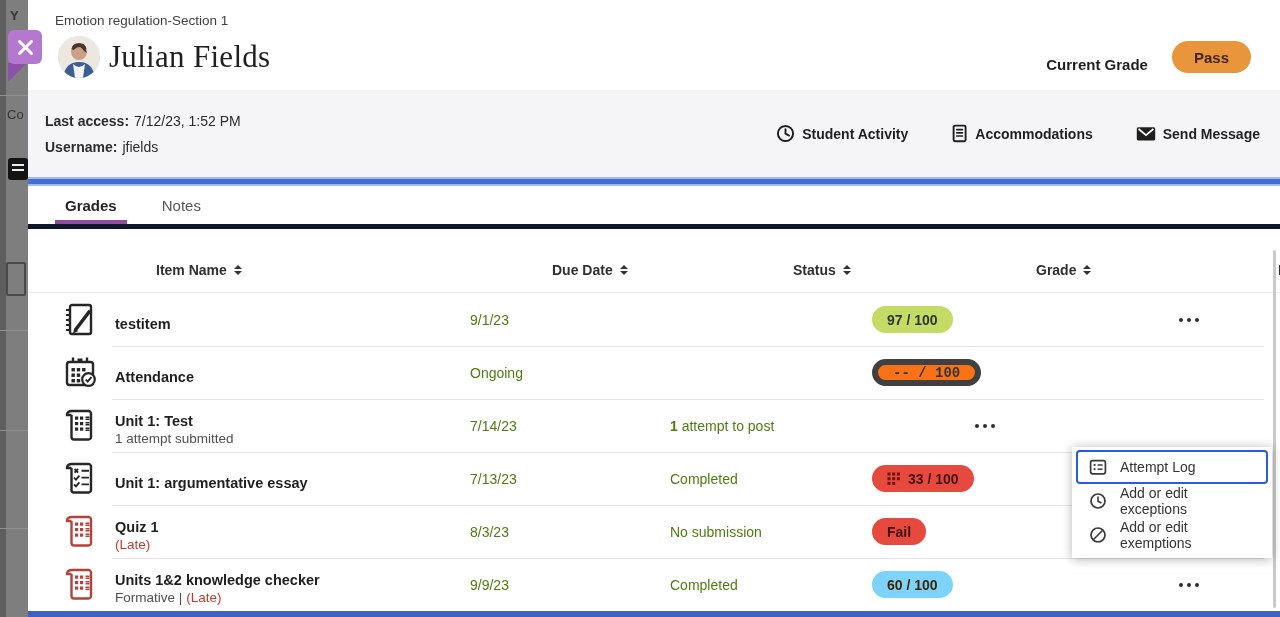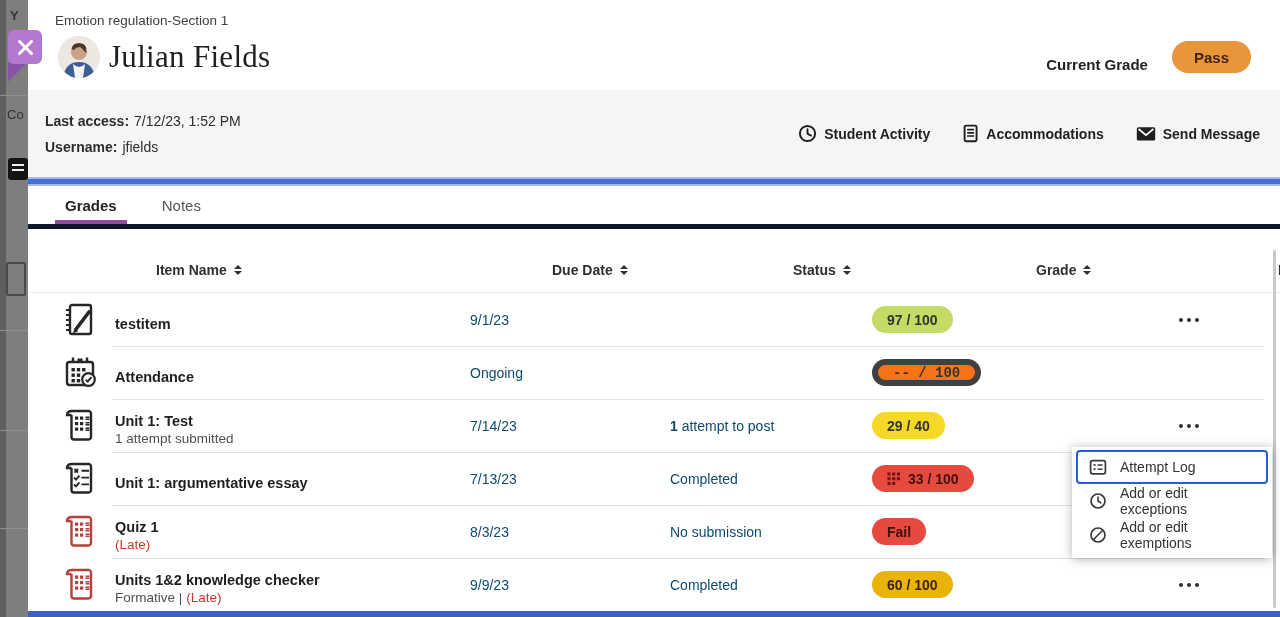--- a/index.html
+++ b/index.html
@@ -28,21 +28,21 @@
   .grade-right { position:absolute; right:29px; top:41px; display:flex; align-items:flex-end; gap:24px; }
   .cg-label { font-size:15px; font-weight:700; color:#1f1f1f; }
   .pass-pill { height:32px; border-radius:16px; background:#E8953C; color:#3E2708; font-size:15px;
     font-weight:700; display:flex; align-items:center; padding:0 22px; }
 
   
   .infobar { height:87px; background:#F5F5F7; display:flex; align-items:center; justify-content:space-between;
     padding:0 20px 0 17px; }
   .info-left { font-size:14px; color:#2c2c2c; line-height:26px; }
   .info-left b { font-weight:700; margin-right:5px; }
-  .info-links { display:flex; align-items:center; gap:32px; }
+  .info-links { display:flex; align-items:center; gap:43px; }
   .ilink { display:flex; align-items:center; gap:7px; font-size:14px; font-weight:600; color:#1f1f1f; cursor:pointer; }
   .ilink svg { display:block; }
 
   
   .blue-divider { height:9px; background:linear-gradient(180deg,#A5B9E8 0 2px,#4470D6 2px 7px,#A5B9E8 7px 9px); }
 
   
   .tabs { height:43px; border-bottom:5px solid #0f172a; display:flex; align-items:stretch; padding-left:27px; }
   .tab { position:relative; display:flex; align-items:center; padding:0 10px; margin-right:25px; font-size:15px; color:#555; cursor:pointer; }
   .tab.active { color:#222; font-weight:700; }
@@ -61,29 +61,29 @@
   .row { position:relative; display:grid; grid-template-columns:87px 355px 200px 202px 186px 1fr; height:53px; align-items:center; }
   .row + .row::before { content:""; position:absolute; left:84px; right:16px; top:0; height:1px; background:#E3E3E3; }
   .cell-icon { padding-left:32px; }
   .cell-icon svg { display:block; }
   .icon-dark { color:#262626; }
   .icon-red  { color:#B5413A; }
   .cell-name { display:flex; flex-direction:column; justify-content:center; gap:2px;margin-top:8px; }
   .iname { font-size:14.5px; font-weight:700; color:#1f1f1f; }
   .isub { font-size:13.5px; color:#4f4f4f; display:flex; gap:4px; }
   .late { color:#C23A2E; }
-  .cell-txt { font-size:14px; color:#0c4a6e; }
+  .cell-txt { font-size:14px; color:#4d7c0f; }
   .cell-txt b { font-weight:700; }
 
   .pill { display:inline-flex; align-items:center; justify-content:center; gap:7px; height:27px;
     border-radius:14px; padding:0 15px; font-size:14px; font-weight:700; color:#333; }
   .pill.green  { background:#C4DB65; }
   .pill.yellow { background:#F6D826; }
   .pill.red    { background:#E6493E; color:#42100B; }
-  .pill.orange { background:#eab308; color:#3D2606;text-align:right; }
+  .pill.orange { background:#7dd3fc; color:#3D2606;text-align:right; }
   .pill.outline{ background:#f97316; border:6px solid #404040;font-family:Liberation Mono, monospace; }
   .grade-cell { display:flex; }
 
   .cell-fb { display:flex; justify-content:center; padding-left:40px; }
   .dots { display:inline-flex; cursor:pointer; padding:6px 2px; }
   .dots span { width:4px; height:4px; border-radius:50%; background:#2e2e2e; margin:0 1.8px; }
 
   
   .bottom-bar { position:absolute; left:0; bottom:0; width:100%; height:6px; background:#3D60C4; }
   .vscroll { position:absolute; right:4px; top:250px; width:3px; height:358px; background:#C9C9C9; border-radius:2px; }
@@ -291,23 +291,20 @@
           </g>
           <path d="M25.5 11.3 h4 M25.5 13.2 h4 M25.5 16.8 h4 M25.5 18.7 h4 M25.5 22.3 h4 M25.5 24.2 h4" stroke="currentColor" stroke-width="1.5"></path>
         </svg>
       </div>
       <div class="cell-name">
         <span class="iname">Unit 1: Test</span>
         <span class="isub">1 attempt submitted</span>
       </div>
       <div class="cell-txt">7/14/23</div>
       <div class="cell-txt"><b>1</b>&nbsp;<span>attempt to post</span></div>
-      <div class="grade-cell">
-          <span class="pill yellow">29 / 40</span>
-        </div>
       <div class="cell-fb">
           <span class="dots">
             <span></span>
             <span></span>
             <span></span>
           </span>
         </div>
     </div>
 
     <div class="row">

